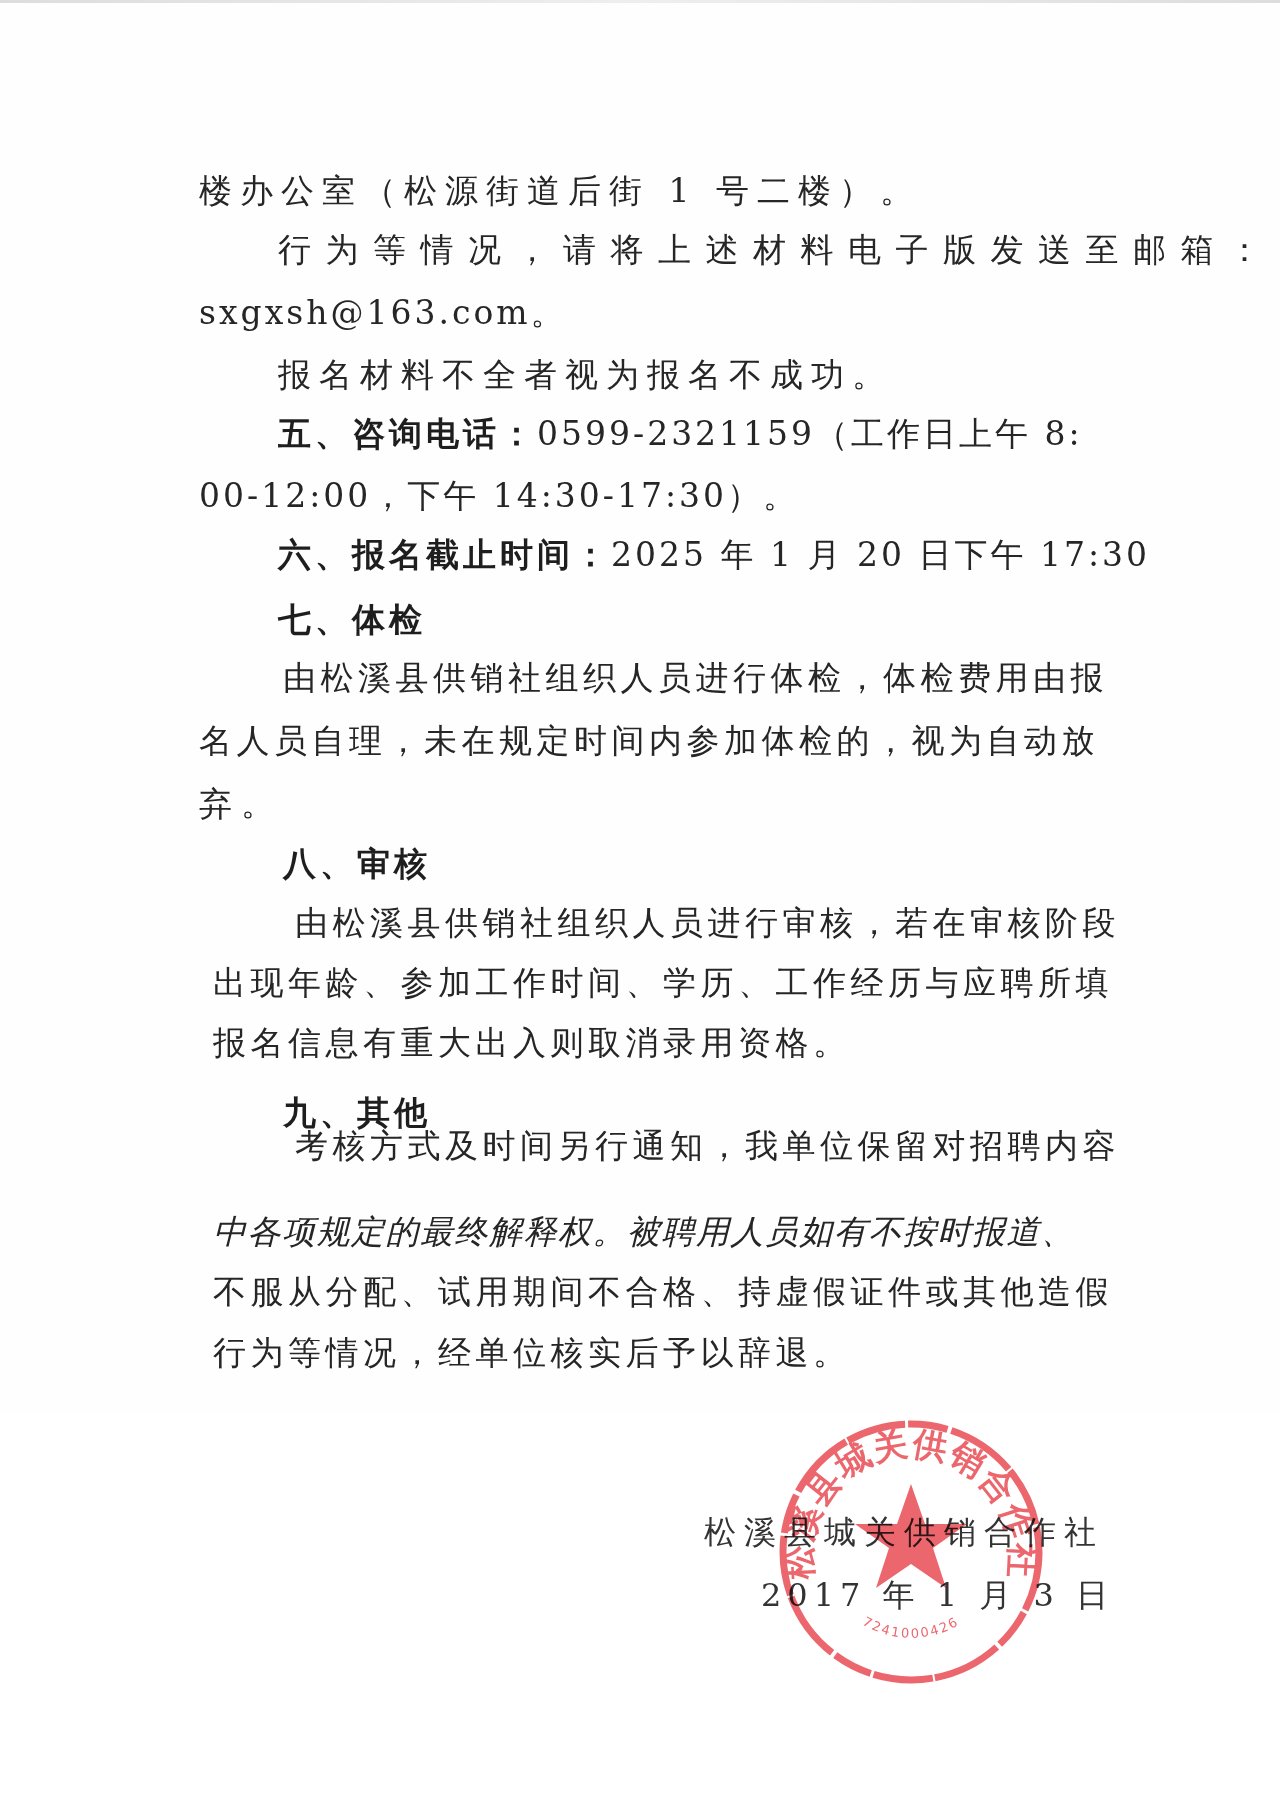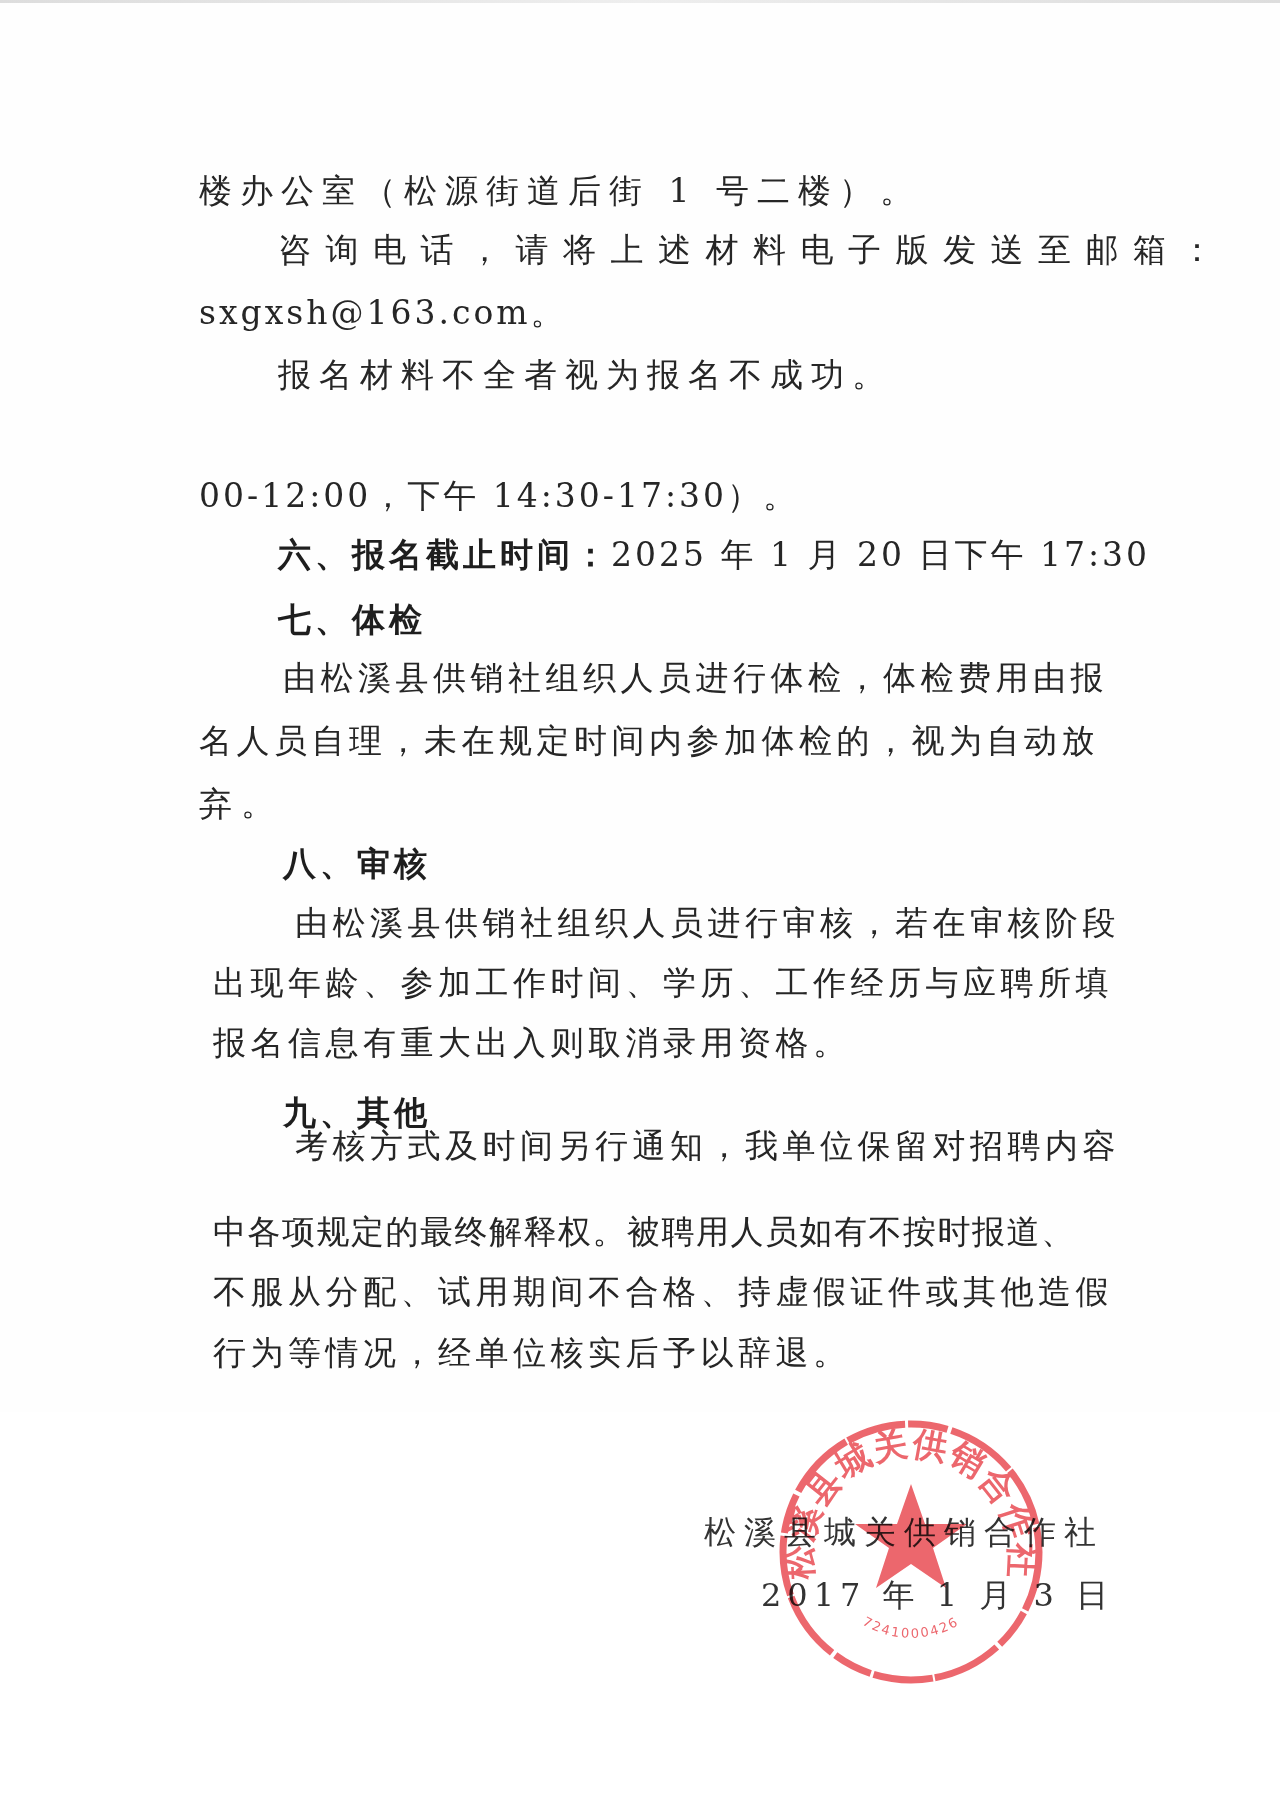--- a/index.html
+++ b/index.html
@@ -14,43 +14,46 @@
   .stamp { position:absolute; z-index:3; opacity:0.82; mix-blend-mode:multiply; }
   .scan-top { position:absolute; left:0; top:0; width:1280px; height:3px; background:linear-gradient(90deg,#ddd,#eee,#ddd); }
 </style>
 </head>
 <body>
 
 <div class="page">
   <div class="scan-top"></div>
 
   <div class="line" style="left:199px;top:191px;letter-spacing:8px;">楼办公室（松源街道后街 1 号二楼）。</div>
-  <div class="line" style="left:278px;top:250px;letter-spacing:14.5px;">咨询电话，请将上述材料电子版发送至邮箱：</div>
+  <div class="line" style="left:278px;top:250px;letter-spacing:14.5px;">行为等情况，请将上述材料电子版发送至邮箱：</div>
   <div class="line mono" style="left:199px;top:313px;letter-spacing:3px;">sxgxsh@163.com。</div>
   <div class="line" style="left:278px;top:375px;letter-spacing:8px;">报名材料不全者视为报名不成功。</div>
 
+  <div class="line" style="left:278px;top:434px;letter-spacing:0;">
+    <span class="head">五、咨询电话：</span><span style="letter-spacing:3px;">0599-2321159（工作日上午 8:</span>
+  </div>
   <div class="line" style="left:199px;top:496px;letter-spacing:3px;">00-12:00，下午 14:30-17:30）。</div>
 
   <div class="line" style="left:278px;top:555px;letter-spacing:0;">
     <span class="head">六、报名截止时间：</span><span style="letter-spacing:3px;margin-top:8px;">2025 年 1 月 20 日下午 17:30</span>
   </div>
 
   <div class="line head" style="left:278px;top:620px;">七、体检</div>
   <div class="line" style="left:283px;top:678px;letter-spacing:4.5px;">由松溪县供销社组织人员进行体检，体检费用由报</div>
   <div class="line" style="left:199px;top:741px;letter-spacing:4.5px;">名人员自理，未在规定时间内参加体检的，视为自动放</div>
   <div class="line" style="left:199px;top:804px;">弃。</div>
 
   <div class="line head" style="left:283px;top:864px;">八、审核</div>
   <div class="line" style="left:295px;top:923px;letter-spacing:4.5px;">由松溪县供销社组织人员进行审核，若在审核阶段</div>
   <div class="line" style="left:213px;top:983px;letter-spacing:4.5px;">出现年龄、参加工作时间、学历、工作经历与应聘所填</div>
   <div class="line" style="left:213px;top:1043px;letter-spacing:4.5px;">报名信息有重大出入则取消录用资格。</div>
 
   <div class="line head" style="left:283px;top:1113px;">九、其他</div>
   <div class="line" style="left:295px;top:1146px;letter-spacing:4.5px;">考核方式及时间另行通知，我单位保留对招聘内容</div>
-  <div class="line" style="left:213px;top:1232px;letter-spacing:1.5px;">中各项规定的最终解释权。被聘用人员如有不按时报道、</div>
+  <div class="line" style="left:213px;top:1232px;letter-spacing:1.5px;font-style:italic;">中各项规定的最终解释权。被聘用人员如有不按时报道、</div>
   <div class="line" style="left:213px;top:1292px;letter-spacing:4.5px;">不服从分配、试用期间不合格、持虚假证件或其他造假</div>
   <div class="line" style="left:213px;top:1353px;letter-spacing:4.5px;">行为等情况，经单位核实后予以辞退。</div>
 
   <div class="sig" style="left:704px;top:1532px;">松溪县城关供销合作社</div>
   <div class="sig" style="left:761px;top:1595px;letter-spacing:6px;">2017 年 1 月 3 日</div>
 
   <svg class="stamp" width="280" height="280" viewBox="0 0 280 280" style="left:771px;top:1412px;">
     <defs>
       <path id="arcTop" d="M 45 175 A 100 100 0 1 1 235 175"></path>
       <path id="arcBot" d="M 70 195 A 95 95 0 0 0 210 195"></path>

